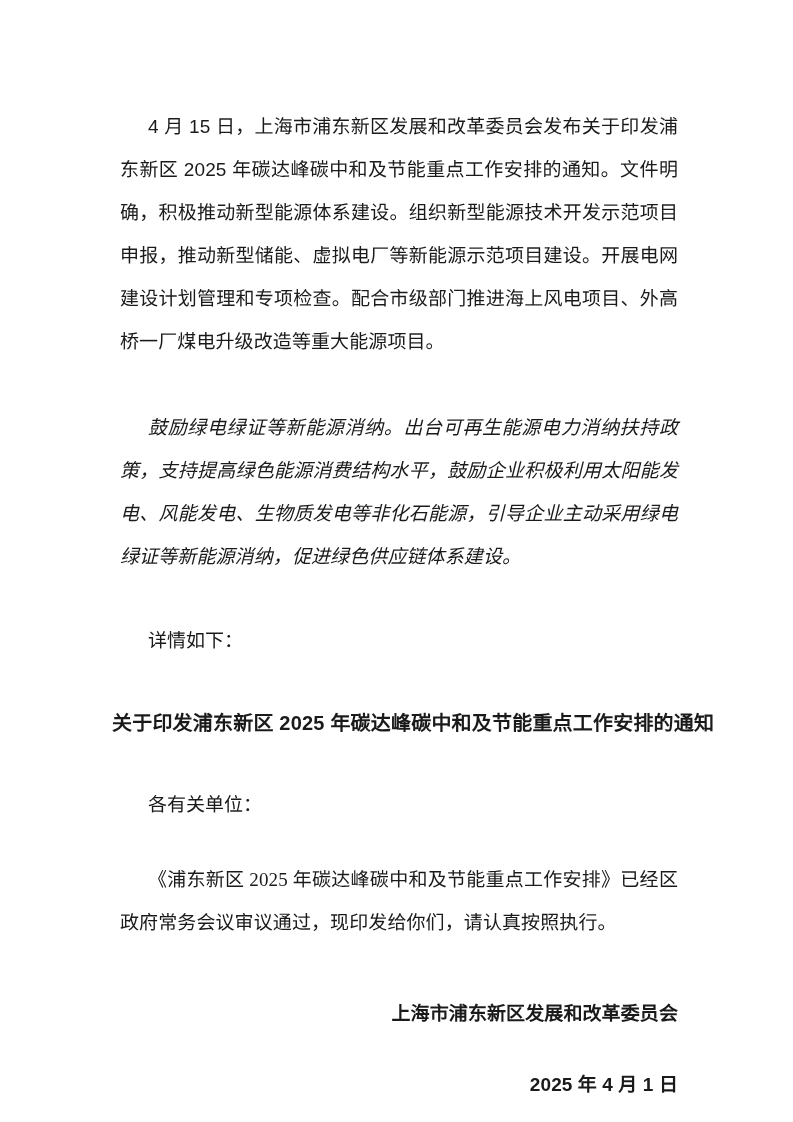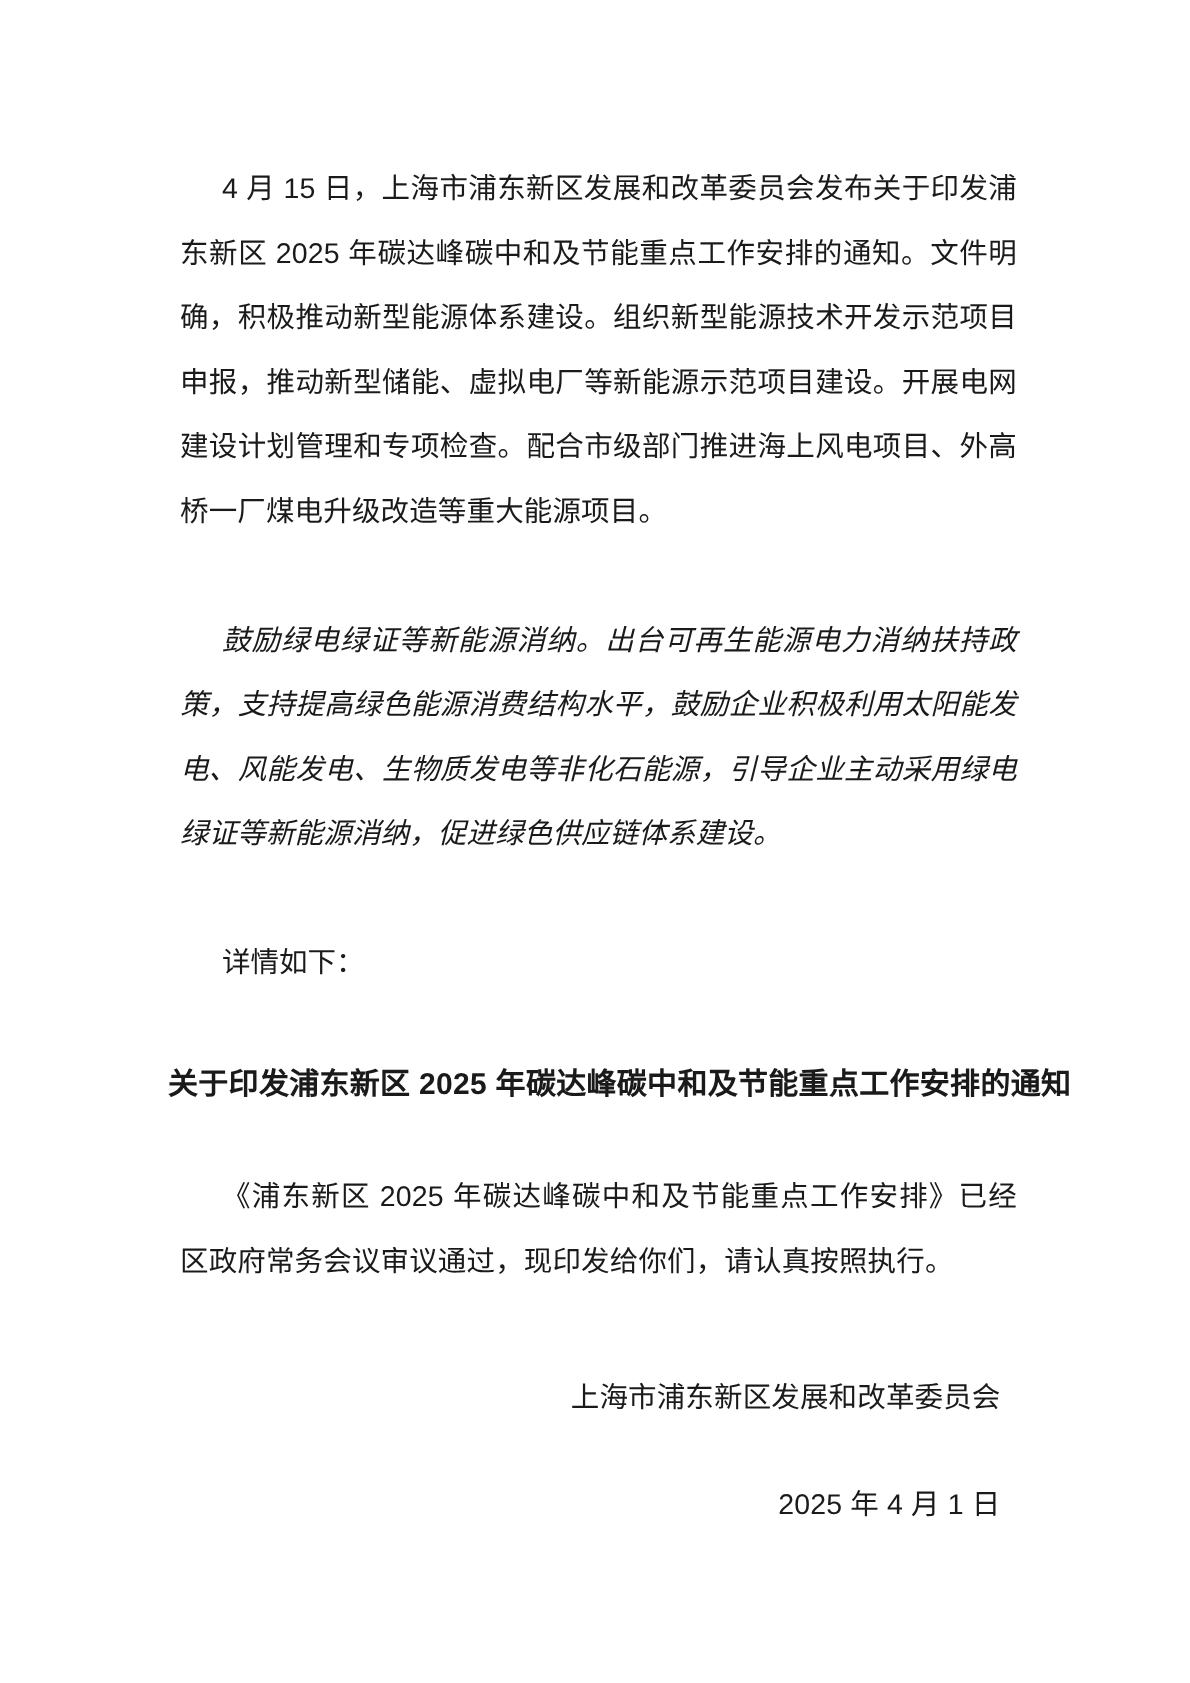--- a/index.html
+++ b/index.html
@@ -42,20 +42,21 @@
   .para-block-1 { margin-top: 105px; }
   .para-block-2 { margin-top: 43px; font-style: italic; }
 
   
   .lead-line {
     font-size: 19px;
     line-height: 43px;
     text-indent: 28px;
     margin: 0;
     margin-top: 43px;
+    font-family: Liberation Mono, monospace;
   }
 
   
   .doc-title {
     font-size: 20px;
     line-height: 43px;
     font-weight: bold;
     text-align: right;
     margin: 0;
     margin-top: 38px;
@@ -68,48 +69,50 @@
   
   .salutation {
     font-size: 19px;
     line-height: 43px;
     text-indent: 28px;
     margin: 0;
     margin-top: 38px;
   }
 
   
-  .para-block-3 { margin-top: 32px; }
+  .para-block-3 { margin-top: 32px; font-family: Liberation Serif, serif; }
 
   
   .signature {
     font-size: 19px;
     line-height: 43px;
     text-align: right;
-    margin: 11px;
+    margin: 0;
     letter-spacing: 0.1px;
+    font-weight: bold;
   }
 
   .sig-org { margin-top: 48px; }
   .sig-date { margin-top: 28px; }
 </style>
 </head>
 <body>
 
 <div class="page">
   <div class="content">
 
     <p class="para para-block-1">4 月 15 日，上海市浦东新区发展和改革委员会发布关于印发浦东新区 2025 年碳达峰碳中和及节能重点工作安排的通知。文件明确，积极推动新型能源体系建设。组织新型能源技术开发示范项目申报，推动新型储能、虚拟电厂等新能源示范项目建设。开展电网建设计划管理和专项检查。配合市级部门推进海上风电项目、外高桥一厂煤电升级改造等重大能源项目。</p>
 
     <p class="para para-block-2">鼓励绿电绿证等新能源消纳。出台可再生能源电力消纳扶持政策，支持提高绿色能源消费结构水平，鼓励企业积极利用太阳能发电、风能发电、生物质发电等非化石能源，引导企业主动采用绿电绿证等新能源消纳，促进绿色供应链体系建设。</p>
 
     <p class="lead-line">详情如下：</p>
 
     <h1 class="doc-title">关于印发浦东新区 2025 年碳达峰碳中和及节能重点工作安排的通知</h1>
 
+    <p class="salutation">各有关单位：</p>
 
     <p class="para para-block-3">《浦东新区 2025 年碳达峰碳中和及节能重点工作安排》已经区政府常务会议审议通过，现印发给你们，请认真按照执行。</p>
 
     <p class="signature sig-org">上海市浦东新区发展和改革委员会</p>
 
     <p class="signature sig-date">2025 年 4 月 1 日</p>
 
   </div>
 </div>
 

